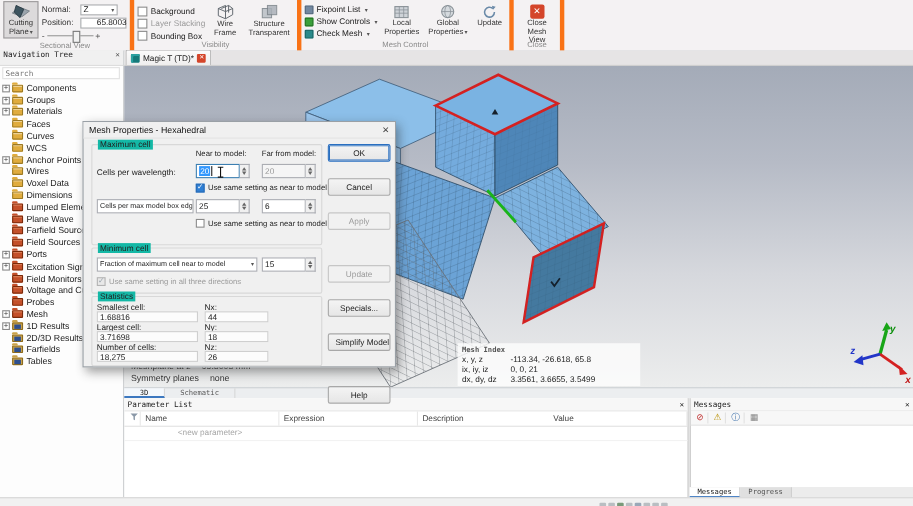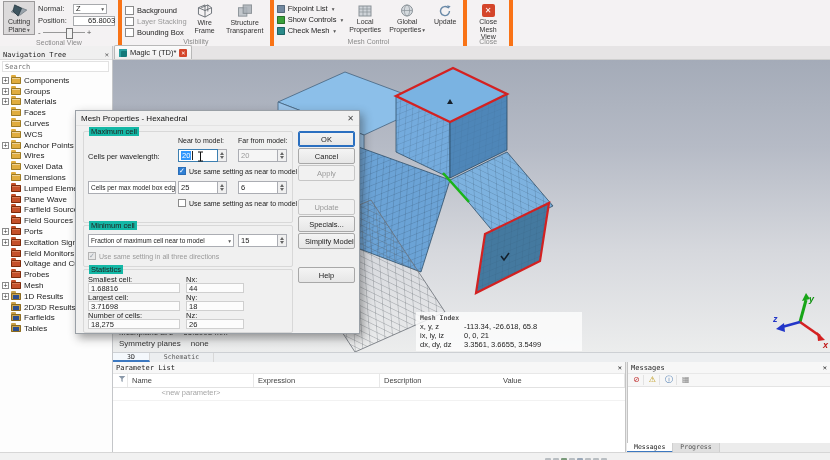--- a/index.html
+++ b/index.html
@@ -39,21 +39,21 @@
   .ic-fix{background:#7288a0;box-shadow:inset 0 0 0 1px #55687c}
   .ic-ctl{background:#3aa03a;box-shadow:inset 0 0 0 1px #287028}
   .ic-chk{background:#2a8a8a;box-shadow:inset 0 0 0 1px #1c6464}
   .ic-closebig{width:13px;height:13px;background:#d4452a;border-radius:2px;color:#fff;
                font-size:8px;line-height:13px;text-align:center;font-weight:bold}
 
   
   .navpanel{position:absolute;left:0;top:46px;width:113px;height:406px;background:#fdfdfd;
             border-right:1px solid #c4c6c9;box-sizing:border-box}
   .navhead{height:13px;background:#f0f0f0;border-bottom:1px solid #ddd;display:flex;
-           justify-content:space-between;align-items:flex-end;padding:0 3px;
+           justify-content:space-between;align-items:flex-start;padding:0 3px;
            font-family:"DejaVu Sans Mono",monospace;font-size:7px;color:#222}
   .navhead .x{color:#555;font-size:7px}
   .navsearch{display:block;width:107px;height:11px;margin:1px 2px;border:1px solid #e2e2e2;
              font-size:7px;color:#444;padding:0 2px;box-sizing:border-box;outline:none;
              font-family:"DejaVu Sans Mono",monospace}
   .tree{padding-top:2px;overflow:hidden}
   .trow{display:flex;align-items:center;height:10.8px;font-size:8px;color:#222;white-space:nowrap}
   .exp{width:7px;height:7px;border:1px solid #8a8a8a;background:#fff;font-size:7px;line-height:5px;
        text-align:center;color:#333;flex:none;margin-left:2px;box-sizing:border-box}
   .exp.spacer{visibility:hidden}
@@ -115,21 +115,21 @@
   .sd{width:0;height:0;border-left:2.5px solid transparent;border-right:2.5px solid transparent;border-top:3px solid #666}
   .comboD{position:absolute;height:13px;background:#fff;border:1px solid #abadb3;display:flex;
           align-items:center;justify-content:space-between;font-size:6.5px;padding:0 2px;
           box-sizing:border-box;white-space:nowrap;overflow:hidden}
   .cb{position:absolute;width:8px;height:8px;background:#fff;border:1px solid #8a8a8a;box-sizing:border-box}
   .cb.on{background:#2f7fd4;border-color:#2a6db6}
   .cb.on::after{content:"✓";color:#fff;font-size:7px;line-height:6px;display:block;text-align:center}
   .cb.disOn{background:#e8e8e8;border-color:#b4b4b4}
   .cb.disOn::after{content:"✓";color:#9aa4ae;font-size:7px;line-height:6px;display:block;text-align:center}
   .cblab{position:absolute;font-size:7px;color:#222;white-space:nowrap}
-  .btncol{position:absolute;left:222px;top:20px;width:57px;display:flex;flex-direction:column;gap:1px}
+  .btncol{position:absolute;left:222px;top:20px;width:57px;display:flex;flex-direction:column;gap:15px}
   .dbtn{height:16px;font-size:7.5px;color:#222;background:linear-gradient(#f4f4f4,#e6e6e6);
         border:1px solid #a8a8a8;border-radius:2px;box-sizing:border-box;white-space:nowrap;overflow:hidden}
   .dbtn.default{border:1px solid #2a6fc0;box-shadow:inset 0 0 0 1px #2a6fc0}
   .dbtn.disabled{color:#9b9b9b;background:#f1f1f1;border-color:#c6c6c6}
   .dbtn.gap{margin-top:17px}
 
   
   .vtabs{position:absolute;left:113px;top:352px;width:717px;height:10px;background:#eceef0;
          border-top:1px solid #cdd0d4;display:flex;box-sizing:border-box}
   .vtab{font-family:"DejaVu Sans Mono",monospace;font-size:6.5px;color:#555;padding:0 14px;

